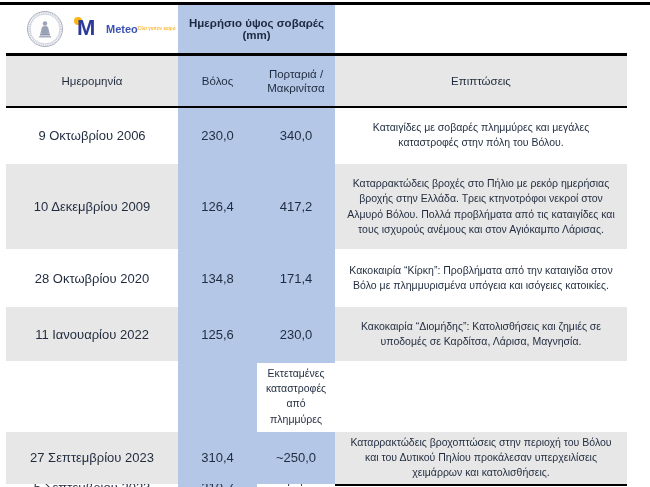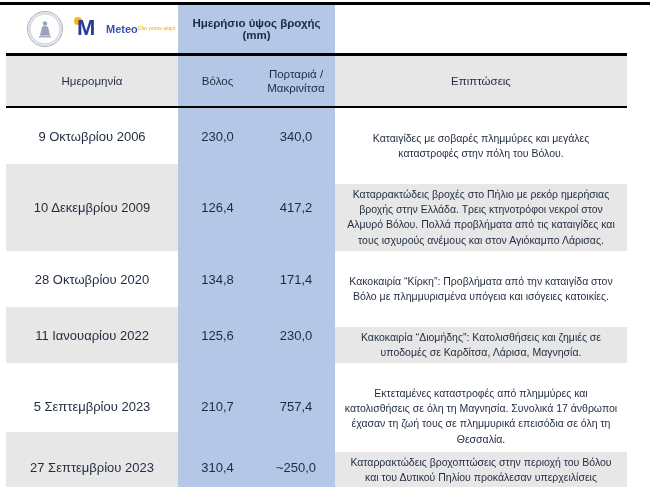--- a/index.html
+++ b/index.html
@@ -30,21 +30,21 @@
   .title-cell{grid-column:2 / span 2;font-weight:bold;font-size:11.5px;color:#1c2940;padding:0 2px;}
 
   
   .head-row{height:50px;}
   .head-row .cell{font-size:11.5px;line-height:1.25;padding:2px 4px;}
 
   
   .r1{height:56px;} .r2{height:87px;} .r3{height:56px;}
   .r4{height:56px;} .r5{height:69px;} .r6{height:51px;}
   .data-row .cell{font-size:13px;}
-  .data-row .impacts{font-size:10.5px;line-height:1.45;padding:3px 8px;margin-top:20px;}
+  .data-row .impacts{font-size:10.5px;line-height:1.45;padding:3px 8px;}
   .sep .cell{border-bottom:2px solid #fff;}
   .sep .bg-blue{border-bottom:2px solid #b4c7e7;}
 
   
   .meteo-logo{display:flex;align-items:center;gap:4px;}
   .m-mark{position:relative;width:28px;height:26px;}
   .m-dot{position:absolute;left:0;top:1px;width:8px;height:8px;border-radius:50%;background:#fdb515;}
   .m-letter{position:absolute;left:3px;top:-1px;font-size:22px;font-weight:800;color:#2b3a96;letter-spacing:-1px;}
   .m-wordmark{display:flex;line-height:1;}
   .m-brand{color:#3c52b4;font-size:11px;font-weight:600;}
@@ -79,21 +79,21 @@
             <span class="m-dot"></span>
             <span class="m-letter">M</span>
           </span>
           <span class="m-wordmark">
             <span class="m-brand">Meteo</span>
             <span class="m-tagline">Όλα για</span>
             <span class="m-tagline">τον καιρό</span>
           </span>
         </span>
       </div>
-      <div class="cell bg-blue title-cell">Ημερήσιο ύψος βροχής (mm)</div>
+      <div class="cell bg-blue title-cell">Ημερήσιο ύψος σοβαρές (mm)</div>
       <div class="cell bg-white"></div>
     </div>
 
     <div class="hline-thick"></div>
 
     <div class="row head-row">
       <div class="cell bg-gray">Ημερομηνία</div>
       <div class="cell bg-blue">Βόλος</div>
       <div class="cell bg-blue">Πορταριά / Μακρινίτσα</div>
       <div class="cell bg-gray">Επιπτώσεις</div>
@@ -125,21 +125,20 @@
     <div class="row data-row sep r4">
       <div class="cell bg-gray date">11 Ιανουαρίου 2022</div>
       <div class="cell bg-blue volos">125,6</div>
       <div class="cell bg-blue portaria">230,0</div>
       <div class="cell bg-gray impacts">Κακοκαιρία “Διομήδης”: Κατολισθήσεις και ζημιές σε υποδομές σε Καρδίτσα, Λάρισα, Μαγνησία.</div>
     </div>
 
     <div class="row data-row sep r5">
       <div class="cell bg-white date">5 Σεπτεμβρίου 2023</div>
       <div class="cell bg-blue volos">210,7</div>
-      <div class="cell bg-blue portaria">757,4</div>
       <div class="cell bg-white impacts">Εκτεταμένες καταστροφές από πλημμύρες και κατολισθήσεις σε όλη τη Μαγνησία. Συνολικά 17 άνθρωποι έχασαν τη ζωή τους σε πλημμυρικά επεισόδια σε όλη τη Θεσσαλία.</div>
     </div>
 
     <div class="row data-row r6">
       <div class="cell bg-gray date">27 Σεπτεμβρίου 2023</div>
       <div class="cell bg-blue volos">310,4</div>
       <div class="cell bg-blue portaria">~250,0</div>
       <div class="cell bg-gray impacts">Καταρρακτώδεις βροχοπτώσεις στην περιοχή του Βόλου και του Δυτικού Πηλίου προκάλεσαν υπερχειλίσεις χειμάρρων και κατολισθήσεις.</div>
     </div>
 

